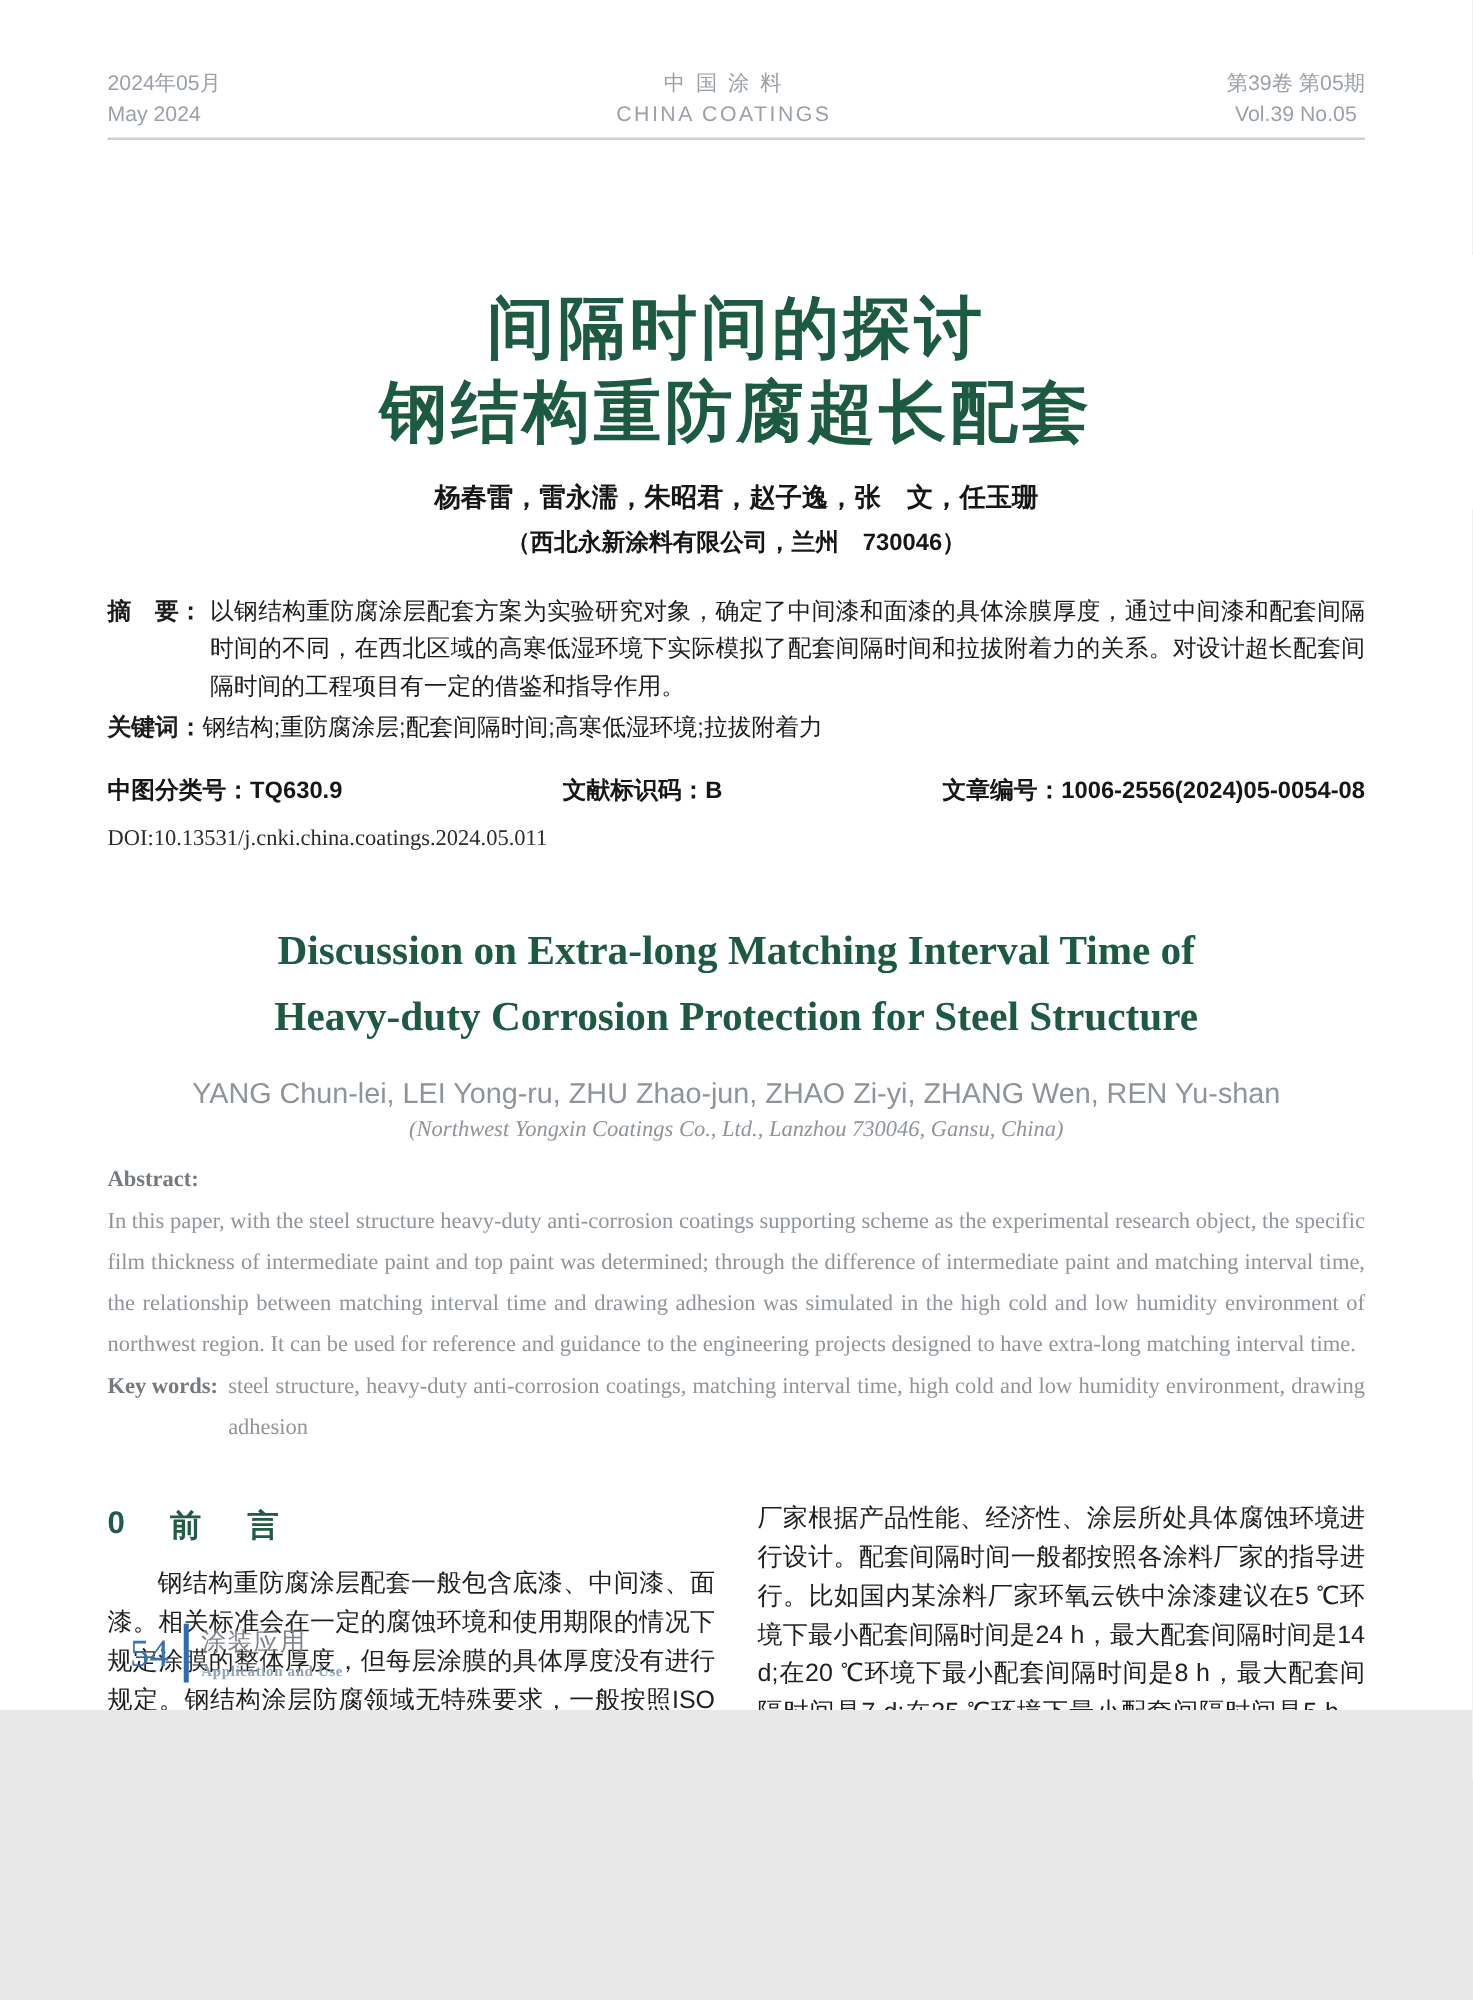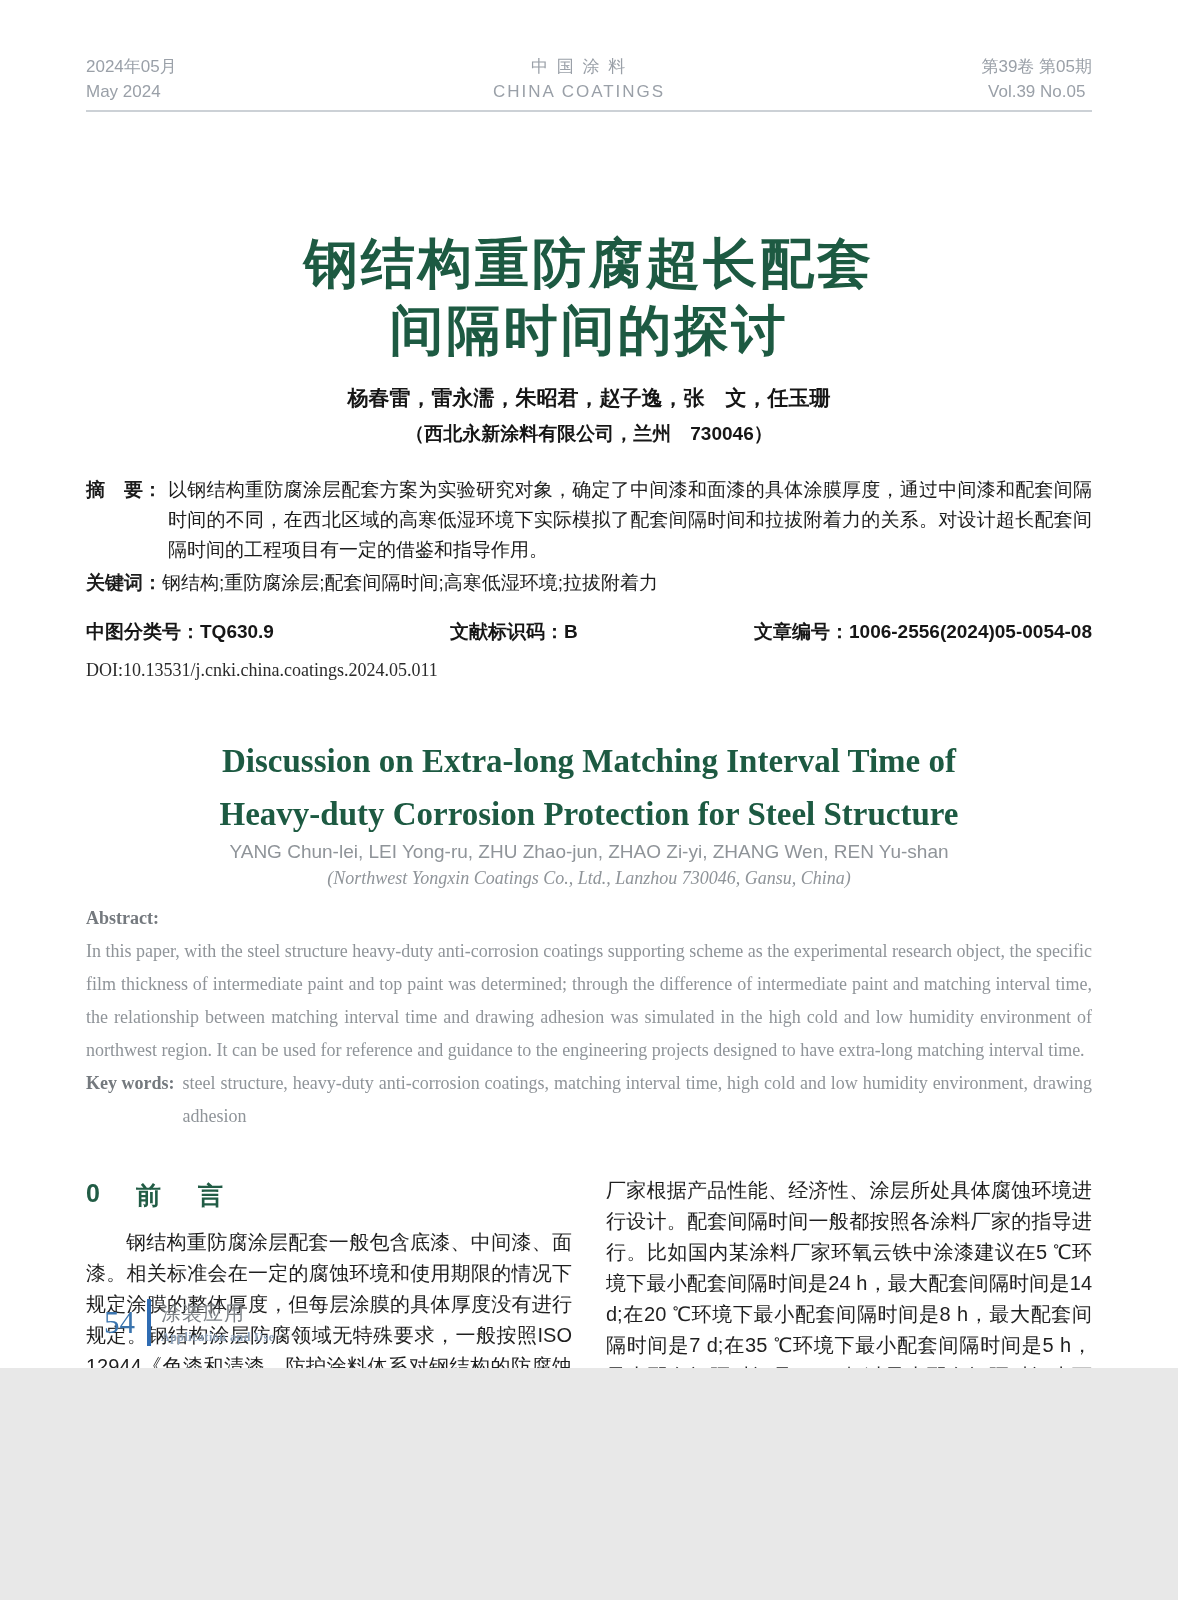--- a/index.html
+++ b/index.html
@@ -43,21 +43,21 @@
 
   .meta-row{margin-top:22px;display:flex;justify-content:space-between;font-size:19px;font-weight:600;color:#161616;}
   .doi-line{margin-top:15px;font-family:"Liberation Serif",serif;font-size:18px;color:#2a2a2a;}
 
   
   .title-en{
     margin-top:54px;text-align:center;
     font-family:"Liberation Serif",serif;font-weight:bold;
     color:#1d5a42;font-size:33px;line-height:53px;
   }
-  .authors-en{text-align:center;color:#8f9499;font-size:19px;}
+  .authors-en{margin-top:20px;text-align:center;color:#8f9499;font-size:23px;}
   .affil-en{margin-top:5px;text-align:center;color:#8f9499;font-family:"Liberation Serif",serif;font-style:italic;font-size:18px;}
 
   .en-block{display:flex;font-family:"Liberation Serif",serif;color:#8f9499;font-size:18px;line-height:33px;}
   .abstract-en{margin-top:13px;flex-direction:column;}
   .keywords-en{margin-top:0;}
   .en-block .label{font-weight:bold;color:#74797e;white-space:nowrap;margin-right:8px;}
   .en-block .text{flex:1;text-align:justify;}
 
   
   .columns{margin-top:42px;display:flex;gap:34px;height:330px;overflow:hidden;}
@@ -98,22 +98,22 @@
         <div>CHINA COATINGS</div>
       </div>
       <div class="jh-right">
         <div>第39卷 第05期</div>
         <div>Vol.39  No.05</div>
       </div>
     </div>
     <div class="header-rule"></div>
 
     <div class="title-cn">
+      <div>间隔时间的探讨</div>
       <div>钢结构重防腐超长配套</div>
-      <div>间隔时间的探讨</div>
     </div>
     <div class="authors-cn">杨春雷，雷永濡，朱昭君，赵子逸，张　文，任玉珊</div>
     <div class="affil-cn">（西北永新涂料有限公司，兰州　730046）</div>
 
     <div class="abstract-cn">
       <span class="label">摘　要：</span>
       <span class="text">以钢结构重防腐涂层配套方案为实验研究对象，确定了中间漆和面漆的具体涂膜厚度，通过中间漆和配套间隔时间的不同，在西北区域的高寒低湿环境下实际模拟了配套间隔时间和拉拔附着力的关系。对设计超长配套间隔时间的工程项目有一定的借鉴和指导作用。</span>
     </div>
     <div class="keywords-cn">
       <span class="label">关键词：</span><span>钢结构;重防腐涂层;配套间隔时间;高寒低湿环境;拉拔附着力</span>

